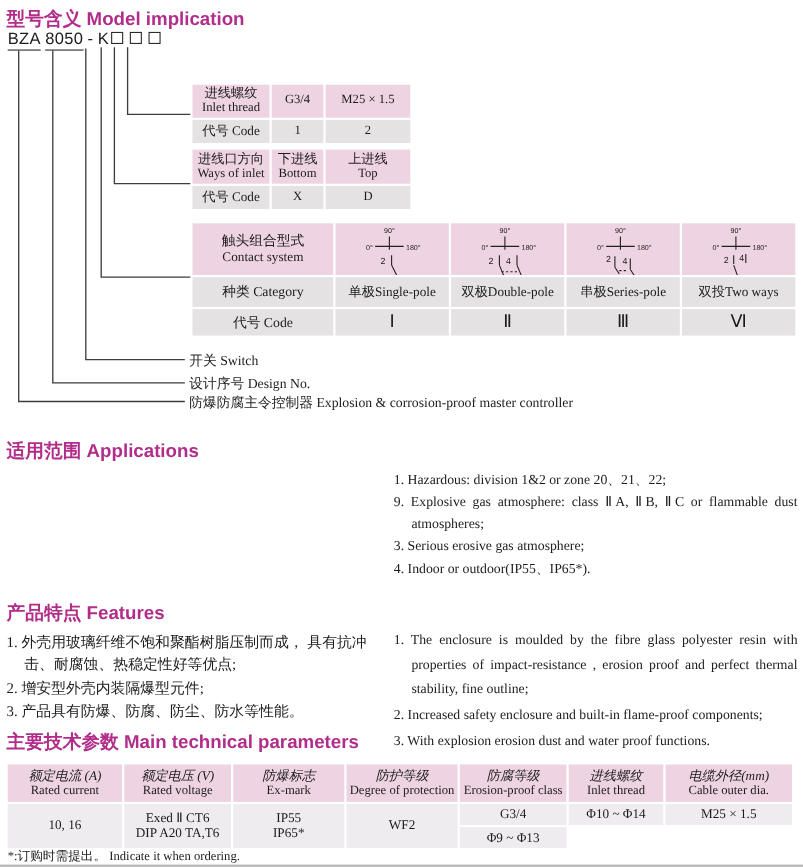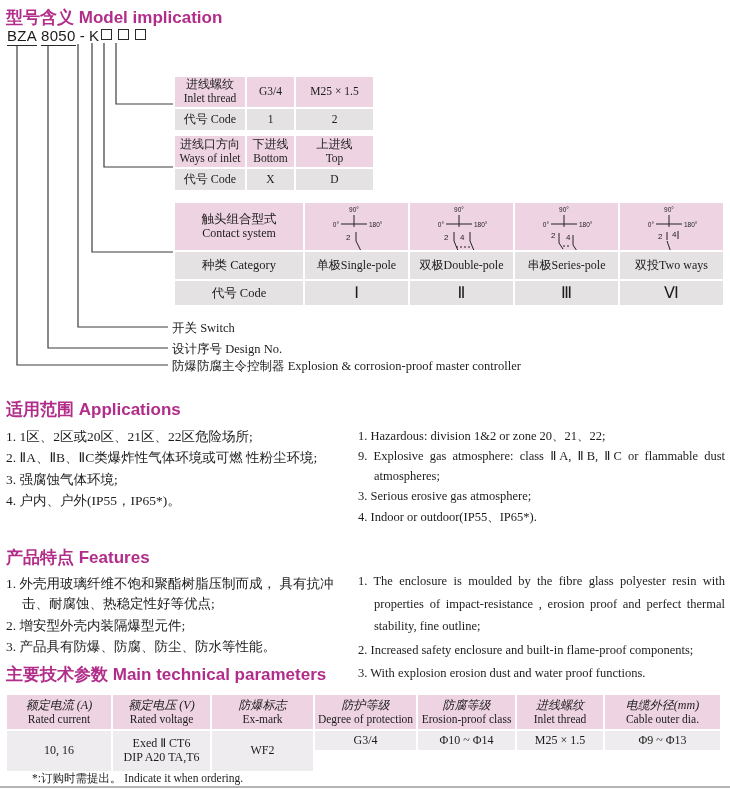--- a/index.html
+++ b/index.html
@@ -38,21 +38,21 @@
   .list .item{padding-left:16px;text-indent:-16px;margin-bottom:1px;}
   .zh-list{font-size:13.5px;line-height:1.5;}
   .en-list{font-size:12.5px;line-height:1.55;text-align:justify;}
   .en-feat{line-height:1.8;}
   
   .tech{grid-template-columns:104px 97px 101px 101px 97px 86px 115px;
         grid-template-rows:34px 19px 19px;font-size:12px;}
   .tech .hzh{font-size:12px;font-style:italic;}
   .tech .hen{font-size:11.5px;line-height:1.05;}
   .tech .span2{grid-row:2 / span 2;}
-  .foot{position:absolute;left:7px;top:771px;font-size:11.5px;margin-left:25px;}
+  .foot{position:absolute;left:7px;top:771px;font-size:11.5px;}
   .bottom-rule{position:absolute;left:0;top:786px;width:730px;height:2px;background:var(--rule);}
 </style>
 </head>
 <body>
 
 <div class="page">
 
   <h1 class="sec-title" style="left:6px;top:6px;">型号含义 Model implication</h1>
 
   <div class="model">
@@ -208,26 +208,20 @@
     <div class="cell gray">Ⅱ</div>
     <div class="cell gray">Ⅲ</div>
     <div class="cell gray">Ⅵ</div>
   </div>
 
   <div class="leader" style="top:320px;">开关  Switch</div>
   <div class="leader" style="top:341px;">设计序号  Design No.</div>
   <div class="leader" style="top:358px;">防爆防腐主令控制器  Explosion &amp; corrosion-proof  master  controller</div>
 
   <h1 class="sec-title" style="left:6px;top:398px;">适用范围 Applications</h1>
-  <div class="list zh-list" style="left:6px;top:427px;width:345px;">
-    <div class="item">1. 1区、2区或20区、21区、22区危险场所;</div>
-    <div class="item">2. ⅡA、ⅡB、ⅡC类爆炸性气体环境或可燃 性粉尘环境;</div>
-    <div class="item">3. 强腐蚀气体环境;</div>
-    <div class="item">4. 户内、户外(IP55，IP65*)。</div>
-  </div>
   <div class="list en-list" style="left:358px;top:427px;width:367px;">
     <div class="item">1. Hazardous: division 1&amp;2 or zone 20、21、22;</div>
     <div class="item">9. Explosive gas atmosphere: class ⅡA, ⅡB, ⅡC or flammable dust atmospheres;</div>
     <div class="item">3. Serious erosive gas atmosphere;</div>
     <div class="item">4. Indoor or outdoor(IP55、IP65*).</div>
   </div>
 
   <h1 class="sec-title" style="left:6px;top:546px;">产品特点  Features</h1>
   <div class="list zh-list" style="left:6px;top:574px;width:348px;">
     <div class="item">1. 外壳用玻璃纤维不饱和聚酯树脂压制而成， 具有抗冲击、耐腐蚀、热稳定性好等优点;</div>
@@ -269,20 +263,24 @@
     <div class="cell pink">
       <span class="hzh">电缆外径(mm)</span>
       <span class="hen">Cable outer dia.</span>
     </div>
 
     <div class="cell bodyc span2">10, 16</div>
     <div class="cell bodyc span2">
       <span>Exed Ⅱ CT6</span>
       <span>DIP A20 TA,T6</span>
     </div>
+    <div class="cell bodyc span2">
+      <span>IP55</span>
+      <span>IP65*</span>
+    </div>
     <div class="cell bodyc span2">WF2</div>
     <div class="cell bodyc">G3/4</div>
     <div class="cell bodyc">Φ10 ~ Φ14</div>
     <div class="cell bodyc">M25 × 1.5</div>
     <div class="cell bodyc">Φ9 ~ Φ13</div>
   </div>
 
   <div class="foot">*:订购时需提出。 Indicate it when ordering.</div>
   <div class="bottom-rule"></div>
 </div>

